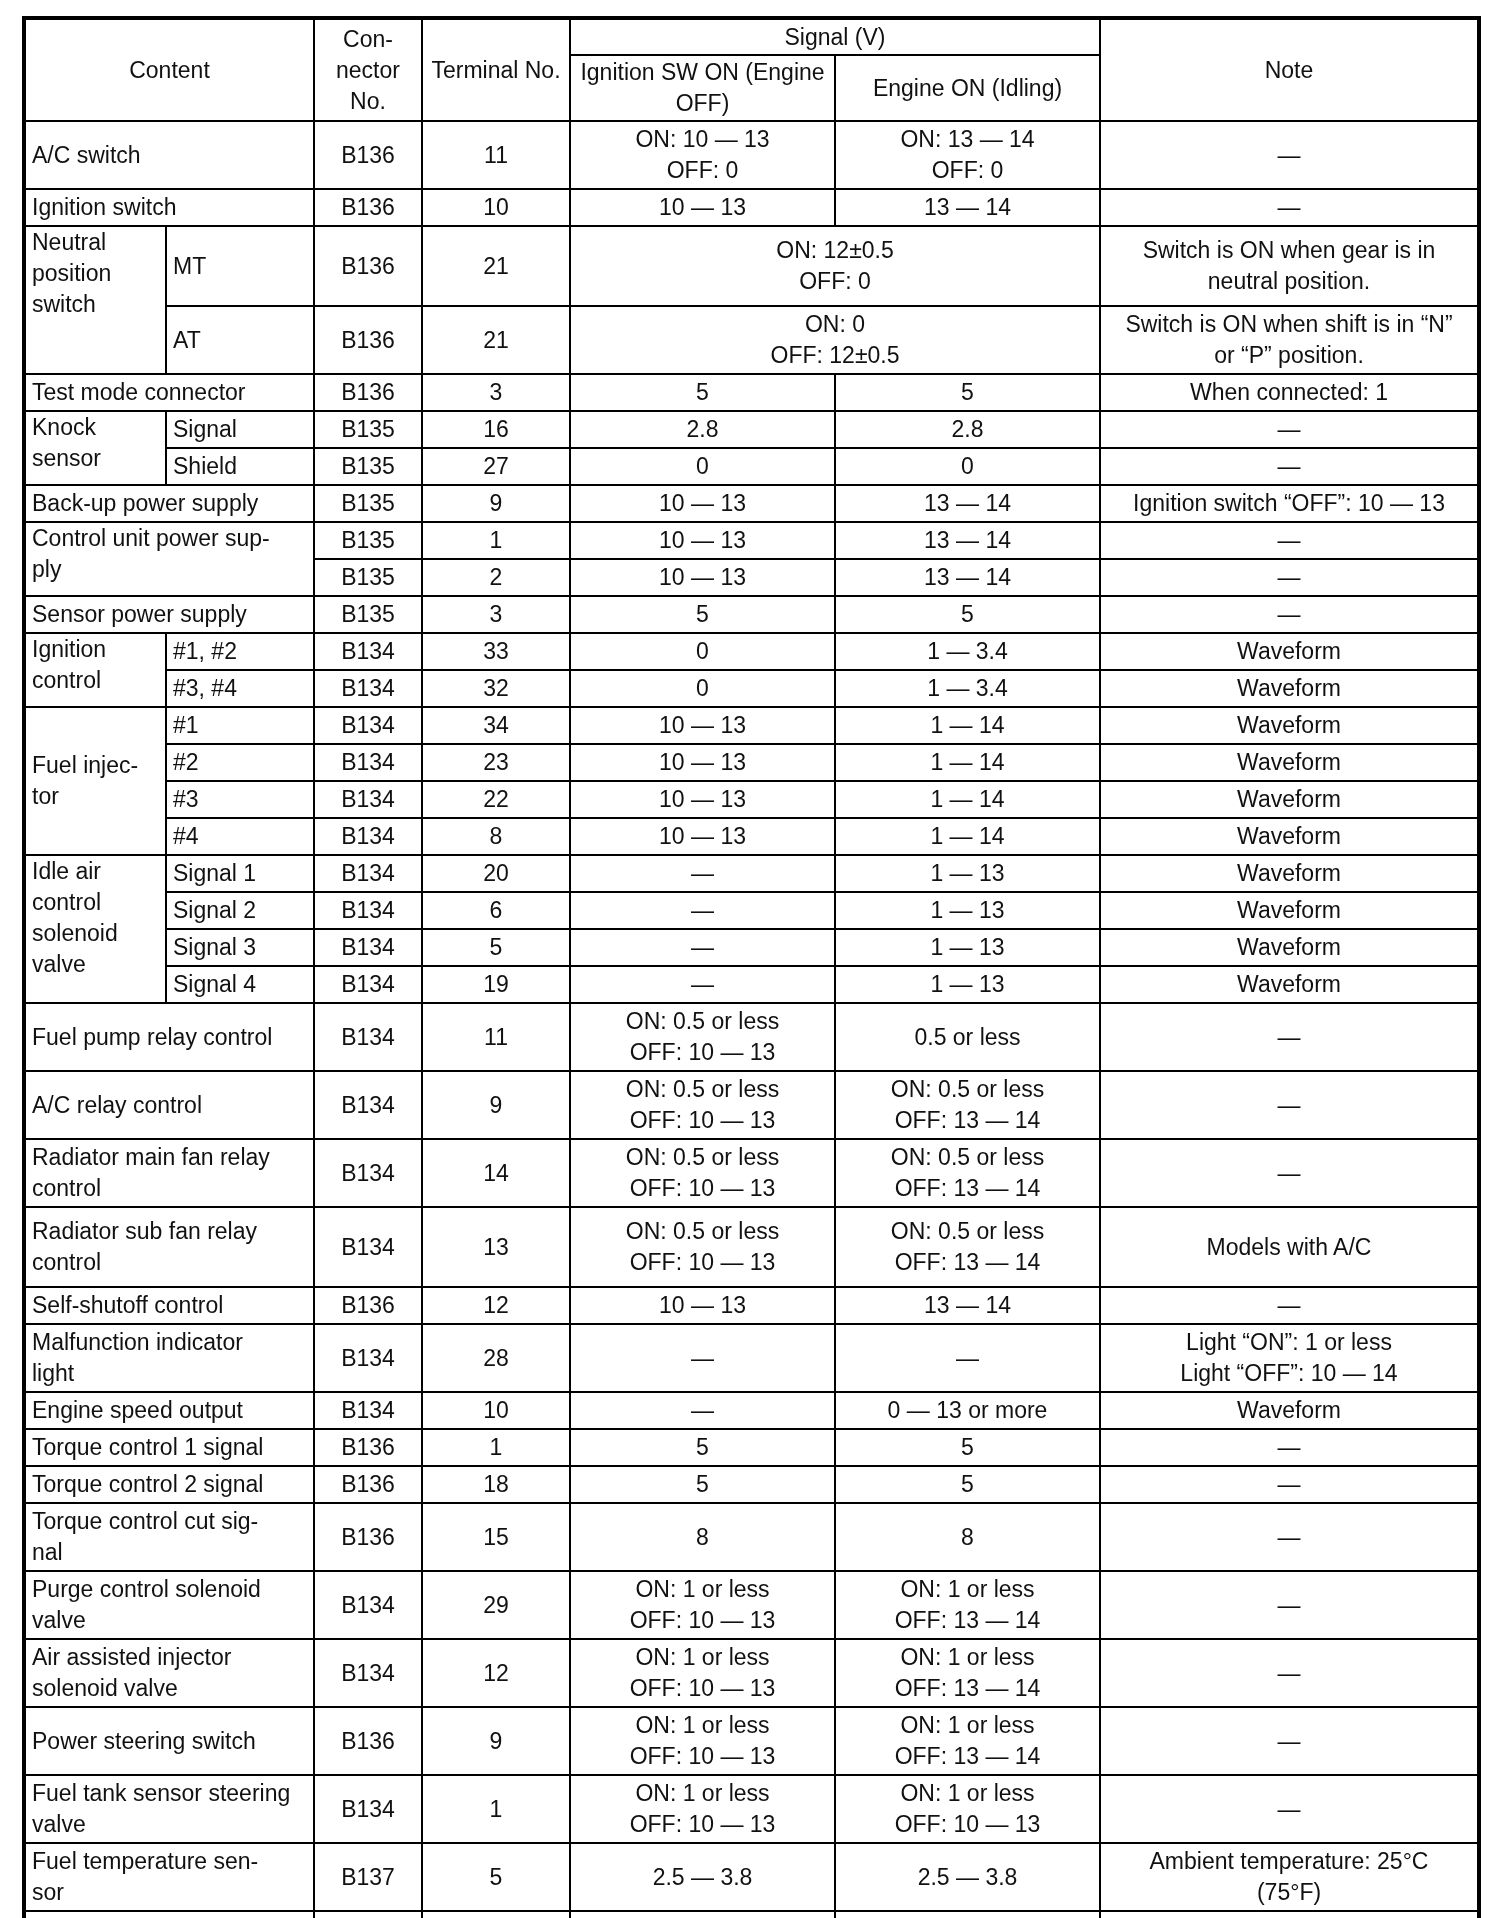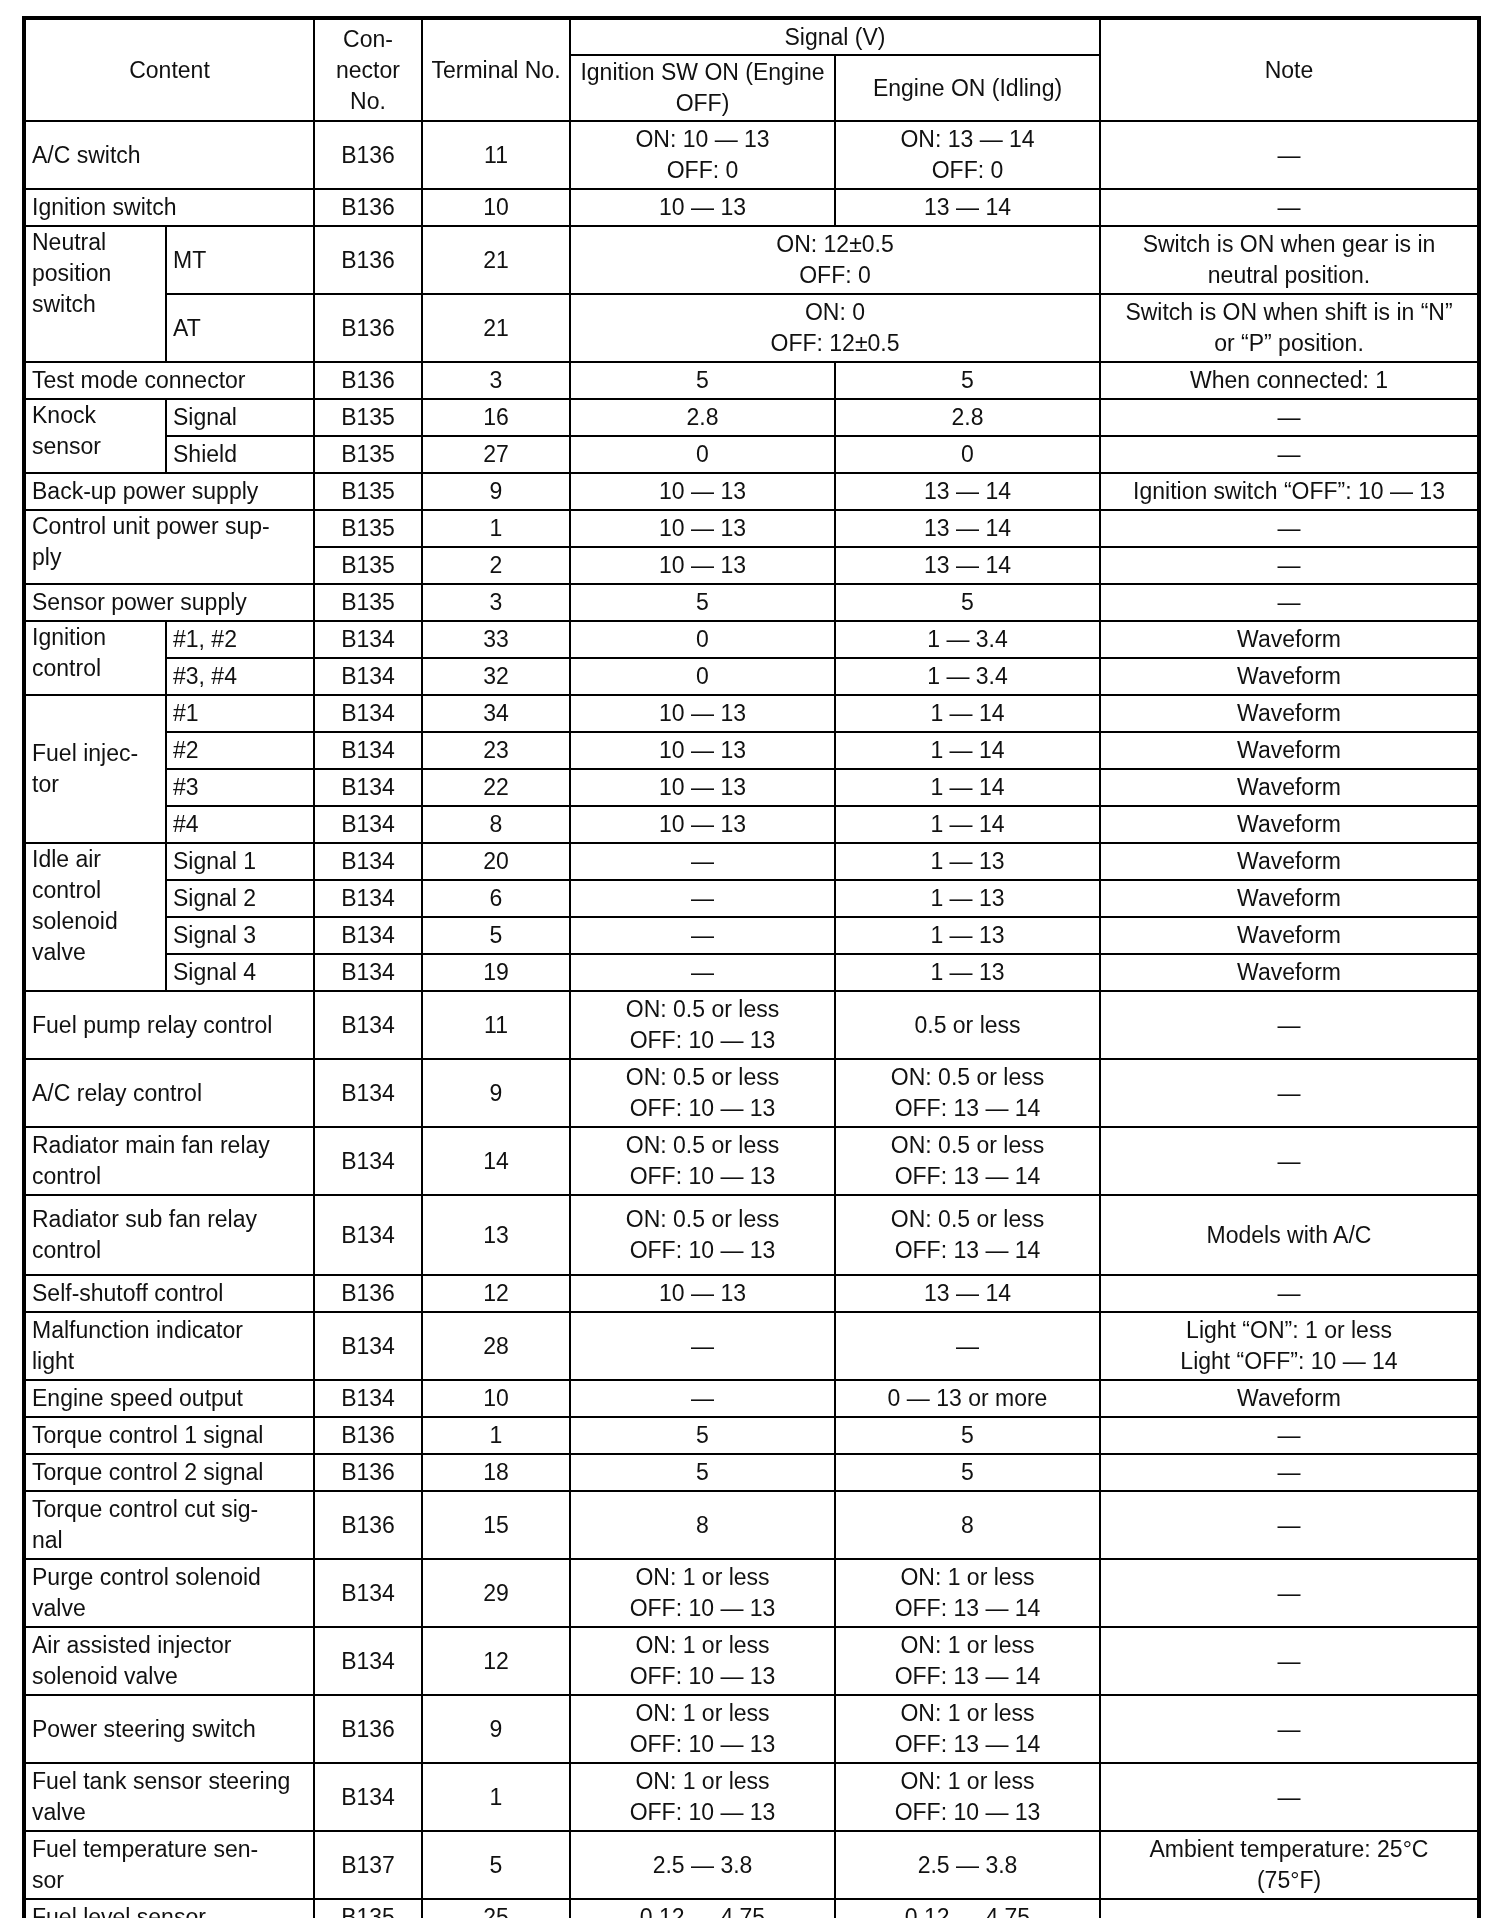--- a/index.html
+++ b/index.html
@@ -80,21 +80,21 @@
           <td class="center pre">—</td>
         </tr>
         <tr style="height: 37px;">
           <td class="left pre" colspan="2">Ignition switch</td>
           <td class="center">B136</td>
           <td class="center">10</td>
           <td class="center pre">10 — 13</td>
           <td class="center pre">13 — 14</td>
           <td class="center pre">—</td>
         </tr>
-        <tr style="height: 68px;">
+        <tr style="height: 80px;">
           <td class="left pre" rowspan="2" style="vertical-align: top;">Neutral
 position
 switch</td>
           <td class="left pre">MT</td>
           <td class="center">B136</td>
           <td class="center">21</td>
           <td class="center pre" colspan="2">ON: 12±0.5
 OFF: 0</td>
           <td class="center pre">Switch is ON when gear is in
 neutral position.</td>

